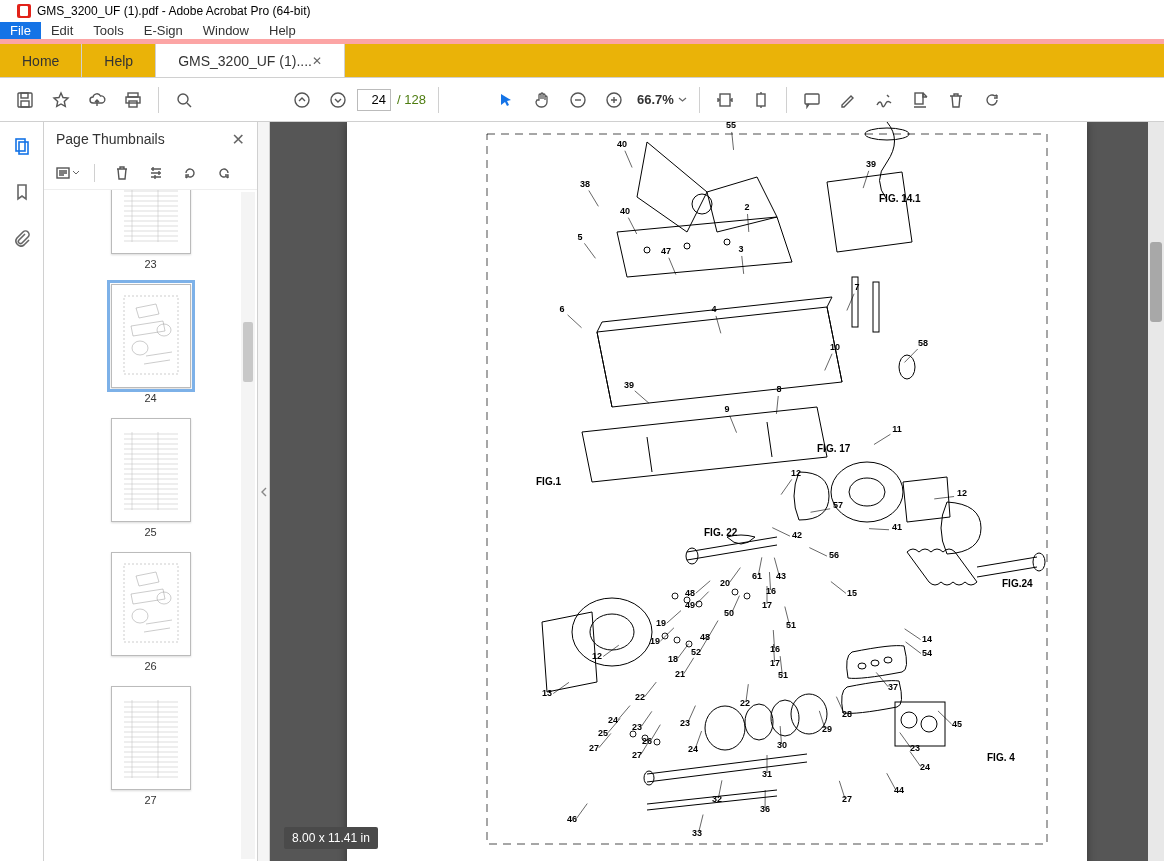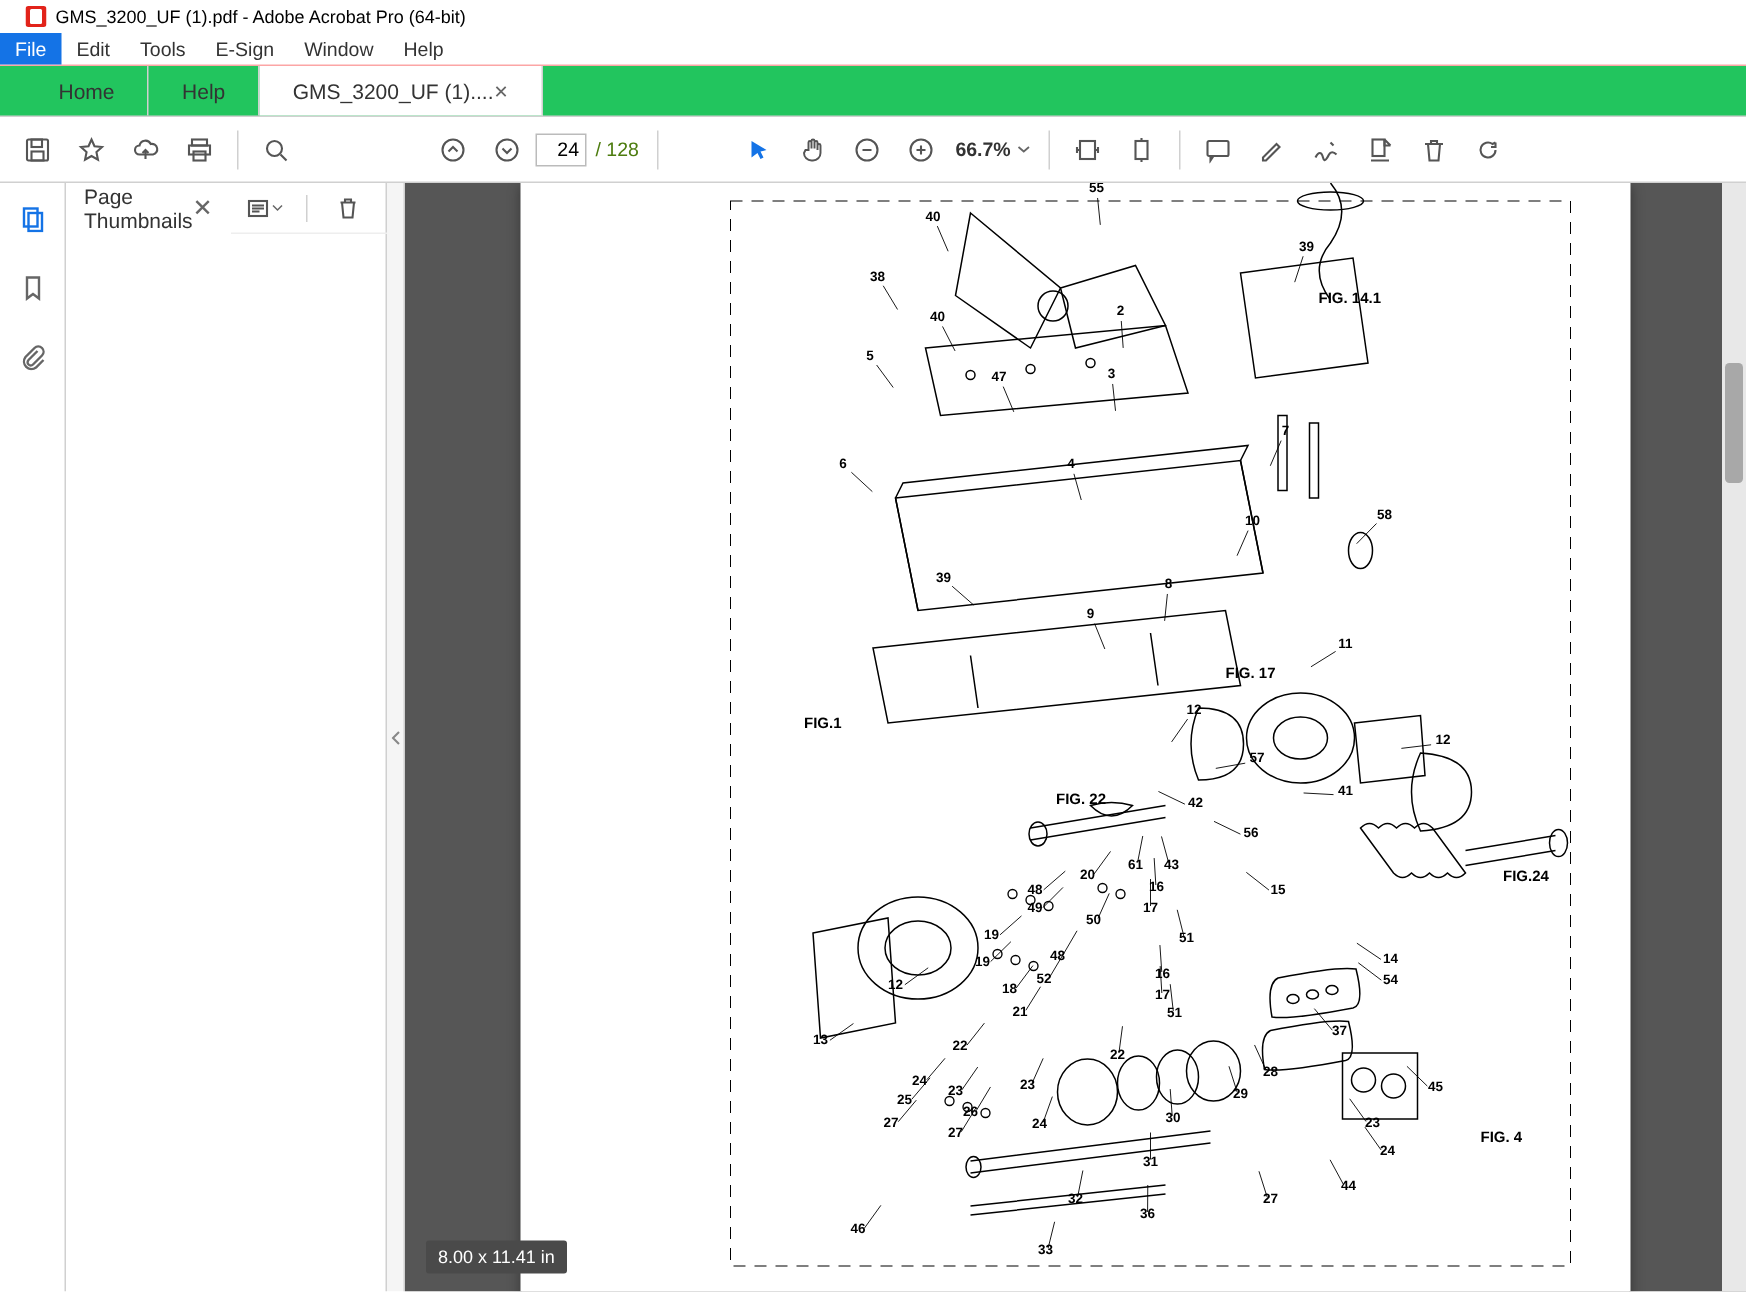--- a/index.html
+++ b/index.html
@@ -1,39 +1,39 @@
 <!DOCTYPE html>
 <html><head>
 <meta charset="utf-8">
 <style>
 * { margin: 0; padding: 0; box-sizing: border-box; font-family: "Segoe UI", Arial, sans-serif; }
 body { width: 1164px; height: 861px; overflow: hidden; background: #fff; font-size: 13px; color: #333; }
 .title-bar { height: 22px; display: flex; align-items: center; padding: 0 17px; background: #fff; }
 .title-bar .app-icon { width: 14px; height: 14px; margin-right: 6px; display: flex; align-items: center; justify-content: center; }
 .title-bar .title-text { font-size: 12px; color: #000; }
-.menu-bar { height: 22px; display: flex; align-items: stretch; background: #fff; border-bottom: 1px solid #fca5a5; }
+.menu-bar { height: 22px; display: flex; align-items: stretch; background: #fff; border-bottom: 5px solid #fca5a5; }
 .menu-item { padding: 0 10px; display: flex; align-items: center; font-size: 13px; cursor: default; }
 .menu-item.file { background: #1473e6; color: #fff; }
-.tabs-bar { height: 34px; display: flex; align-items: stretch; background: #22c55e; border-bottom: 1px solid #d0d0d0; padding-left: 17px; }
+.tabs-bar { height: 34px; display: flex; align-items: stretch; background: #eab308; border-bottom: 1px solid #d0d0d0; }
 .tab { padding: 0 22px; display: flex; align-items: center; font-size: 14px; border-right: 1px solid #d0d0d0; cursor: default; }
 .tab.doc { background: #fff; gap: 0; }
 .tab .close { font-size: 12px; color: #666; }
 .toolbar { height: 44px; display: flex; align-items: center; background: #fff; border-bottom: 1px solid #d0d0d0; padding: 0 8px; gap: 2px; }
 .tool-btn { width: 34px; height: 34px; display: flex; align-items: center; justify-content: center; color: #555; cursor: default; border-radius: 2px; }
 .tool-sep { width: 1px; height: 26px; background: #d0d0d0; margin: 0 6px; }
 .page-input { width: 34px; height: 22px; border: 1px solid #bbb; text-align: right; padding: 0 4px; font-size: 13px; }
 .page-total { font-size: 13px; color: #4d7c0f; margin: 0 4px 0 4px; }
 .zoom-display { display: flex; align-items: center; gap: 4px; margin: 0 4px; }
 .zoom-val { font-size: 13px; color: #333; font-weight: bold; }
 .tool-spacer-lg { width: 80px; }
 .content { display: flex; height: calc(100% - 122px); }
 .rail { width: 44px; background: #fff; border-right: 1px solid #d0d0d0; display: flex; flex-direction: column; align-items: center; padding-top: 10px; gap: 18px; }
 .rail .rail-btn { width: 28px; height: 28px; display: flex; align-items: center; justify-content: center; color: #666; cursor: default; }
 .rail .rail-btn.active { color: #1473e6; }
-.thumbs-panel { width: 214px; background: #fff; border-right: 1px solid #d0d0d0; display: flex; flex-direction: row; }
+.thumbs-panel { width: 214px; background: #fff; border-right: 1px solid #d0d0d0; display: flex; flex-direction: column; }
 .thumbs-header { height: 34px; display: flex; align-items: center; justify-content: space-between; padding: 0 12px; font-size: 14px; color: #333; }
 .thumbs-header .close-panel { color: #666; cursor: default; font-size: 16px; }
 .thumbs-tools { height: 34px; display: flex; align-items: center; gap: 8px; padding: 0 10px; border-bottom: 1px solid #eee; }
 .thumbs-tools .tt-btn { width: 26px; height: 26px; display: flex; align-items: center; justify-content: center; color: #555; }
 .thumbs-scroll { flex: 1; overflow: hidden; position: relative; padding: 6px 0 0 0; }
 .thumbs-list { position: absolute; width: 100%; display: flex; flex-direction: column; align-items: center; gap: 14px; }
 .thumb-item { display: flex; flex-direction: column; align-items: center; gap: 4px; }
 .thumb-page { width: 80px; height: 104px; background: #fff; border: 1px solid #bbb; box-shadow: 0 1px 2px rgba(0,0,0,0.15); display: flex; align-items: center; justify-content: center; overflow: hidden; }
 .thumb-page.selected { outline: 3px solid #7db1e8; outline-offset: 1px; }
 .thumb-label { font-size: 11px; color: #333; }

